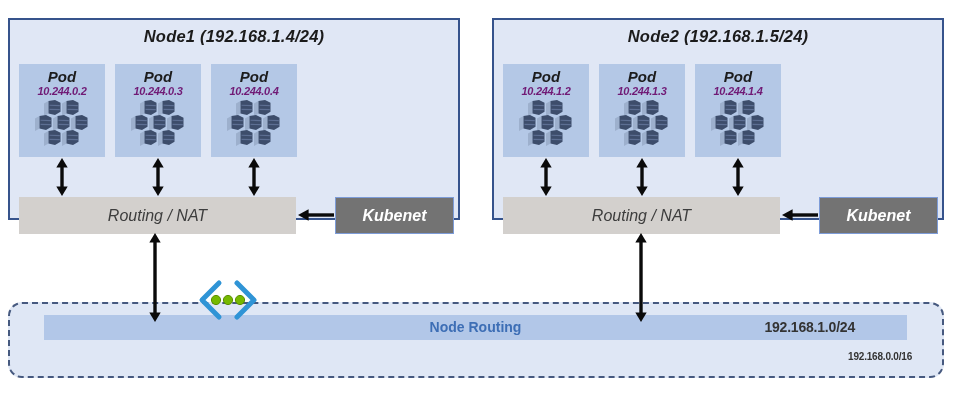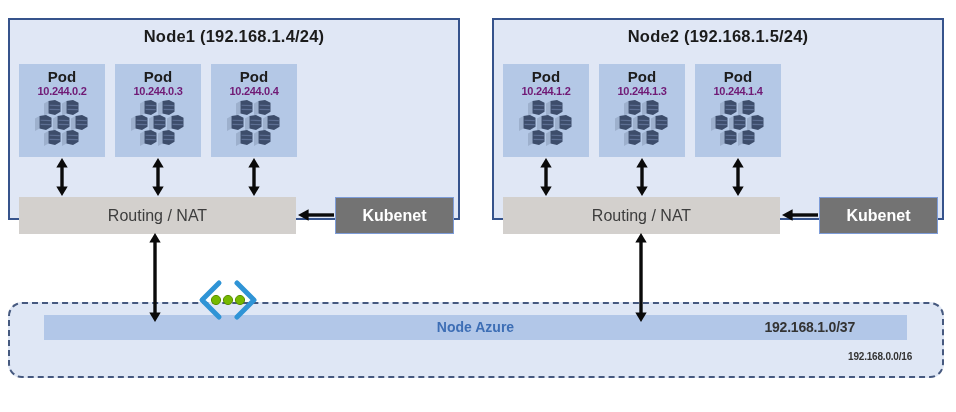--- a/index.html
+++ b/index.html
@@ -6,21 +6,21 @@
   body { background:#ffffff; }
   .canvas {
     position:relative; width:956px; height:412px;
     background:#ffffff; overflow:hidden;
     font-family:"Liberation Sans", sans-serif;
   }
 
   
   .node {
     position:absolute; top:18px; width:452px; height:202px;
-    background:#e0e7f5; border:2px solid #36538c;
+    background:#e0e7f5; border:2px solid #36538c;font-style:italic;
   }
   .node--1 { left:8px; }
   .node--2 { left:492px; }
   .node-title {
     margin-top:7px; text-align:center;
     font-size:16.5px; font-weight:bold; color:#1b1b1b; letter-spacing:.2px;
   }
 
   
   .pod {
@@ -228,22 +228,22 @@
     <svg class="kubenet-arrow" width="36" height="16" viewBox="0 0 36 16">
       <line x1="8" y1="8" x2="36" y2="8" stroke="#0a0a0a" stroke-width="3.4"></line>
       <polygon points="0,8 10.6,2.2 10.6,13.8" fill="#0a0a0a"></polygon>
     </svg>
 
     <div class="kubenet">Kubenet</div>
   </div>
 
   <div class="vnet">
     <div class="subnet-band">
-      <span class="subnet-label">Node Azure</span>
-      <span class="subnet-cidr">192.168.1.0/37</span>
+      <span class="subnet-label">Node Routing</span>
+      <span class="subnet-cidr">192.168.1.0/24</span>
     </div>
     <div class="vnet-cidr">192.168.0.0/16</div>
   </div>
 
   <svg class="node-arrow node-arrow--1" width="14" height="89" viewBox="0 0 14 89">
     <line x1="7" y1="8" x2="7" y2="81" stroke="#0a0a0a" stroke-width="3.4"></line>
     <polygon points="7,0 1.3,9.6 12.7,9.6" fill="#0a0a0a"></polygon>
     <polygon points="7,89 1.3,79.4 12.7,79.4" fill="#0a0a0a"></polygon>
   </svg>
   <svg class="node-arrow node-arrow--2" width="14" height="89" viewBox="0 0 14 89">

